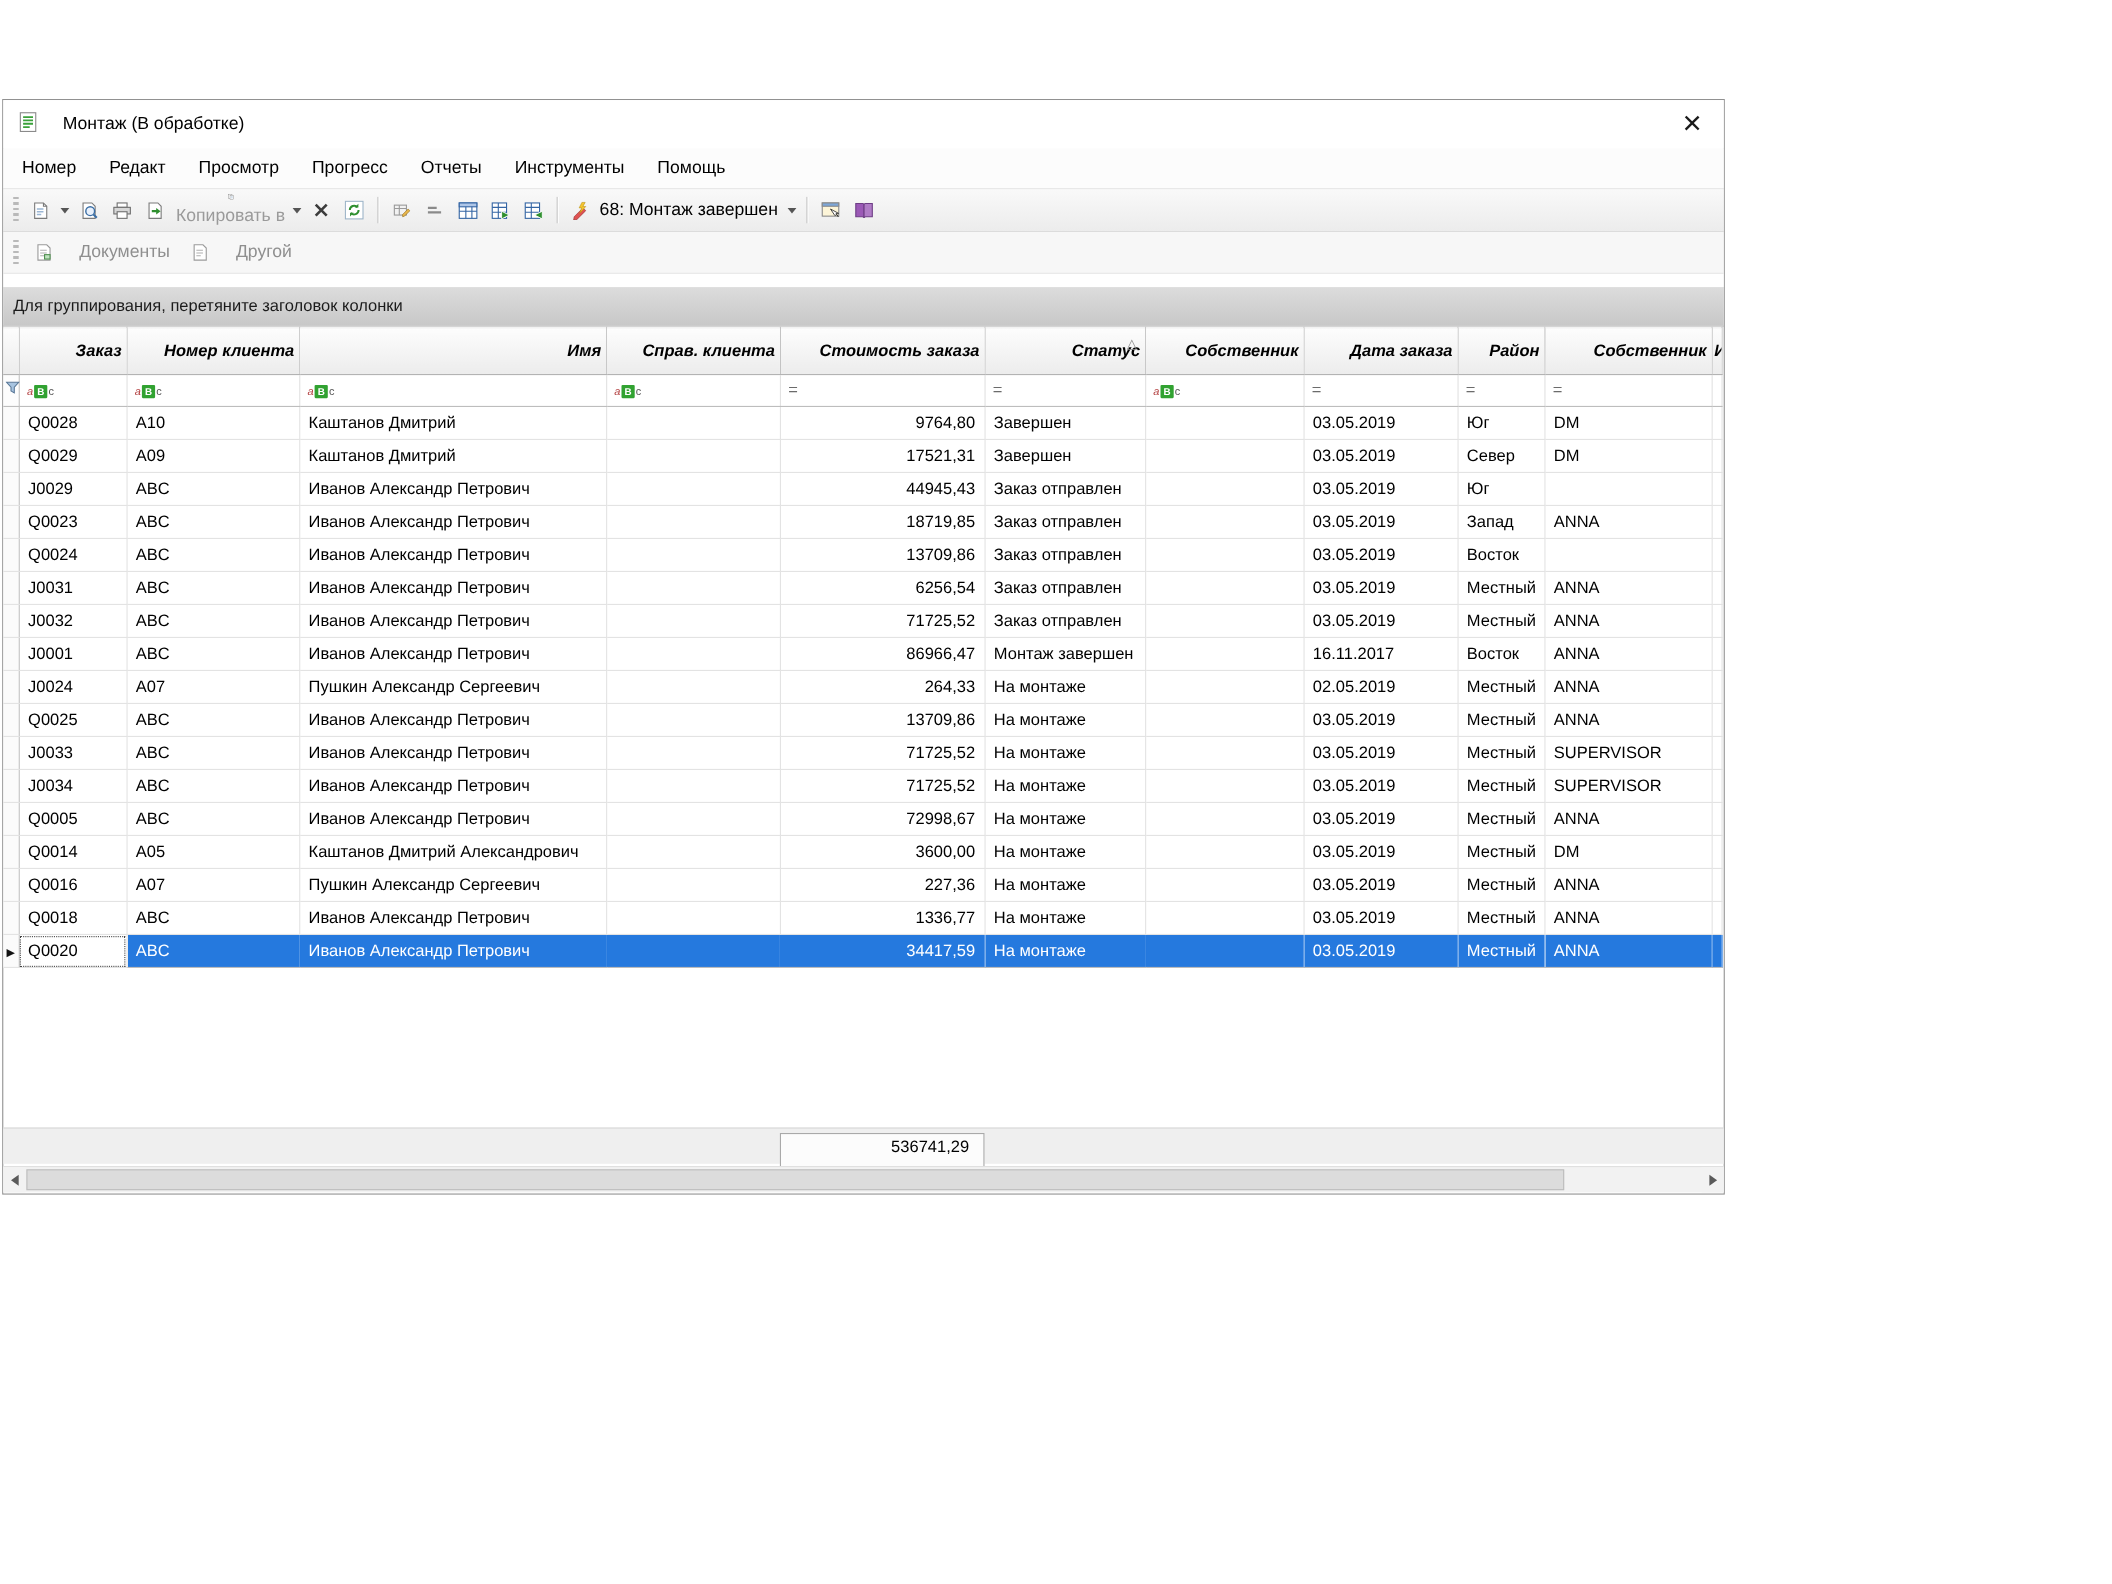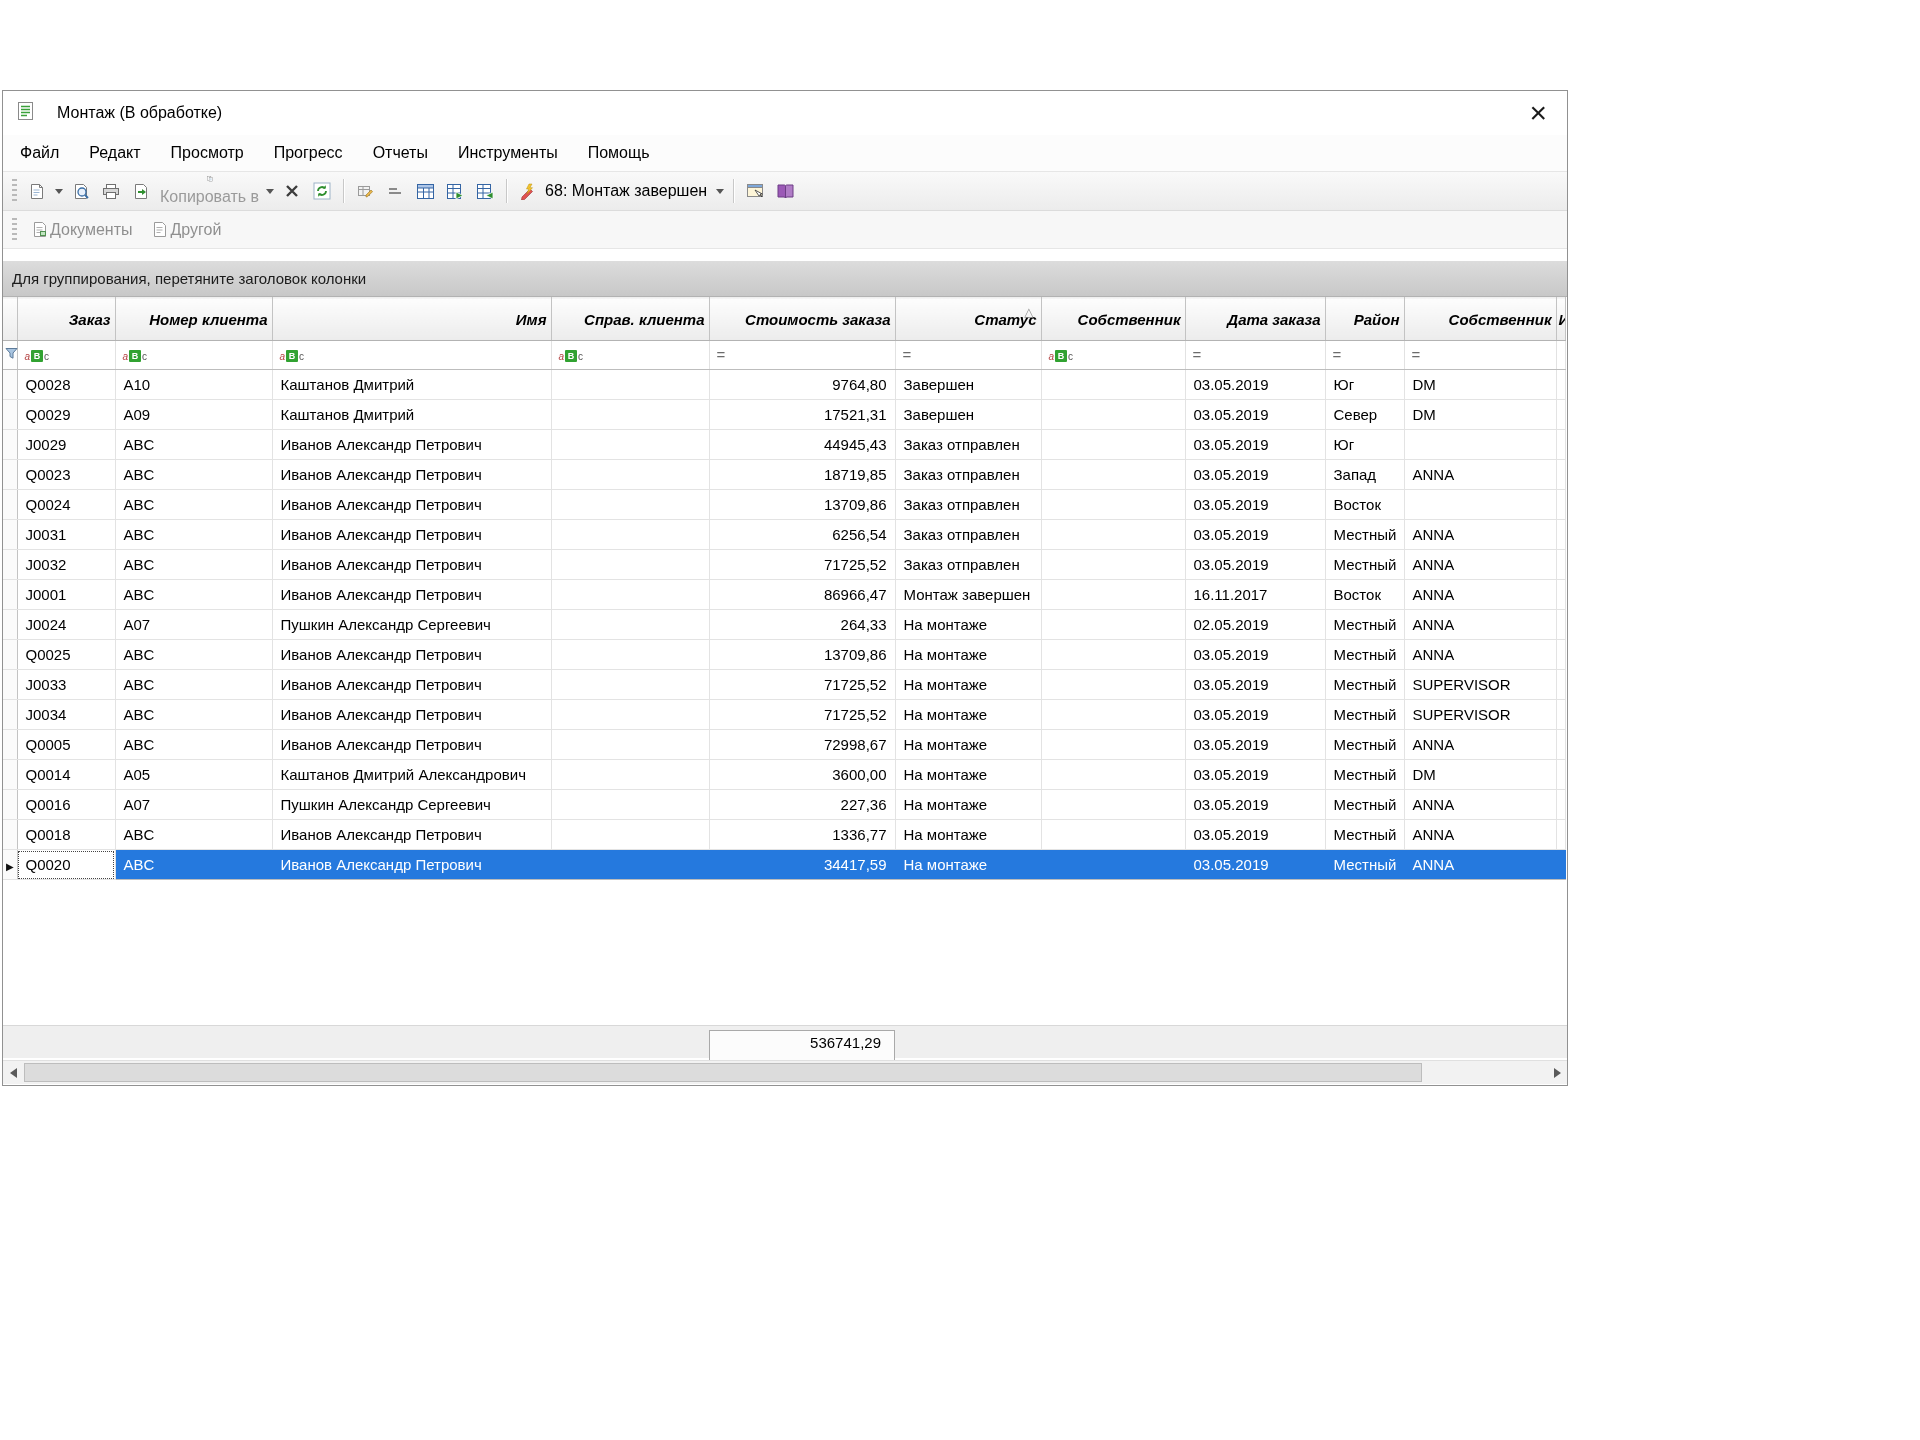--- a/index.html
+++ b/index.html
@@ -32,21 +32,21 @@
     background:repeating-linear-gradient(to bottom,#b9b9b9 0 2px,transparent 2px 5px);
   }
   .tbtn { height:30px; min-width:30px; display:inline-flex; align-items:center; justify-content:center; gap:6px; padding:0 4px; border-radius:2px;flex-direction:column; }
   .caret { width:0; height:0; border-left:4px solid transparent; border-right:4px solid transparent; border-top:5px solid #555; display:inline-block; }
   .caret-btn { width:14px; height:30px; display:inline-flex; align-items:center; justify-content:center; }
   .vsep { width:1px; height:24px; background:#c8c8c8; margin:0 6px; box-shadow:1px 0 0 #fff; }
   .tlabel { font-size:16px; white-space:nowrap; }
   .dim { color:#9a9a9a; }
   .status-label { margin:0 6px 0 2px; }
   .docbar { height:38px; display:flex; align-items:center; padding:0 4px; background:#f7f7f7; border-bottom:1px solid #e6e6e6; }
-  .dbtn { display:inline-flex; align-items:center; gap:2px; padding:5px 10px; font-size:16px; color:#8f8f8f; }
+  .dbtn { display:inline-flex; align-items:center; gap:24px; padding:5px 10px; font-size:16px; color:#8f8f8f; }
   .bar-spacer { height:12px; background:#fff; }
   
   .groupbar {
     height:36px; display:flex; align-items:center; padding:0 9px;
     background:linear-gradient(#dcdcdc,#c8c8c8);
     border-bottom:1px solid #b2b2b2; font-size:15px; color:#1b1b1b;
   }
   
   table.grid { border-collapse:collapse; table-layout:fixed; width:1562px; margin:0; }
   table.grid th {
@@ -102,21 +102,21 @@
         <rect x="1.5" y="1.5" width="14" height="17" fill="#ffffff" stroke="#8a8a8a"></rect>
         <path d="M4 5.5h9M4 8.5h9M4 11.5h9M4 14.5h6" stroke="#3aa13a" stroke-width="1.6"></path>
       </svg>
     </span>
     <span class="title">Монтаж (В обработке)</span>
     <span class="flexspace"></span>
     <span class="close">×</span>
   </div>
 
   <div class="menubar" id="menubar">
-      <span class="menu-item">Файл</span>
+      <span class="menu-item">Номер</span>
       <span class="menu-item">Редакт</span>
       <span class="menu-item">Просмотр</span>
       <span class="menu-item">Прогресс</span>
       <span class="menu-item">Отчеты</span>
       <span class="menu-item">Инструменты</span>
       <span class="menu-item">Помощь</span>
     </div>
 
   <div class="toolbar">
     <span class="grip"></span>

